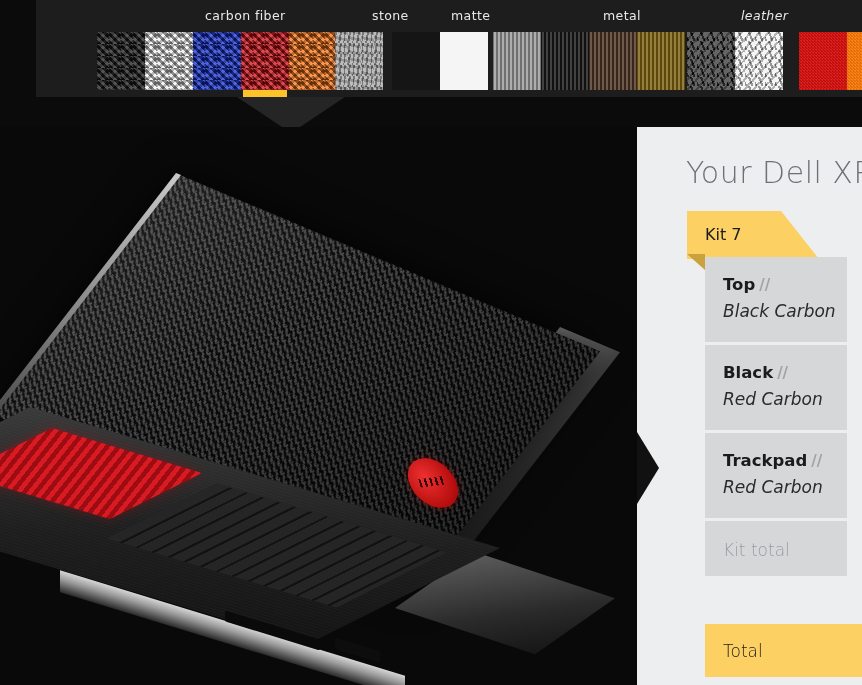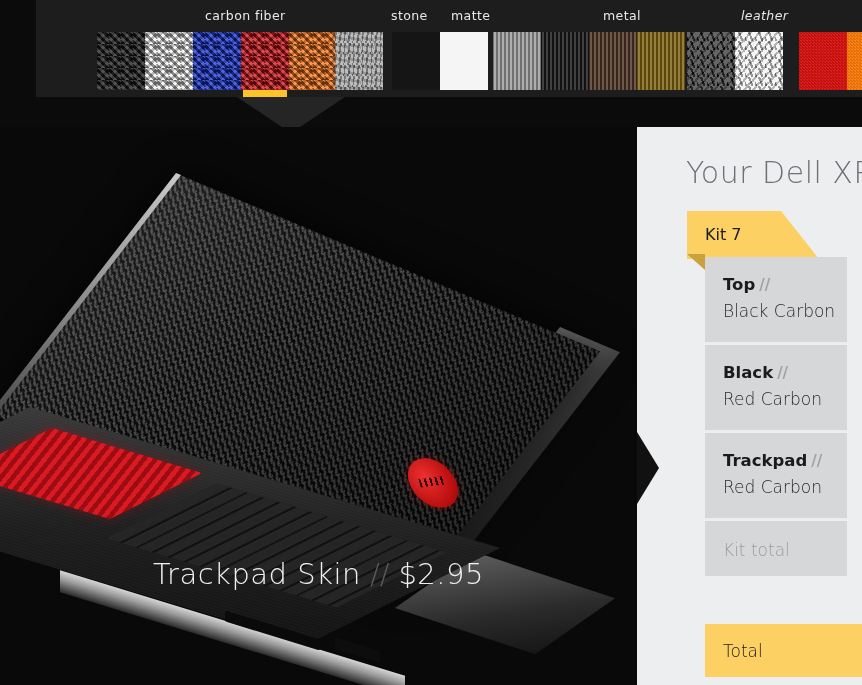--- a/index.html
+++ b/index.html
@@ -209,38 +209,38 @@
     clip-path: polygon(0 0, 18px 0, 18px 16px);
   }
   .kit-rows { position: absolute; left: 68px; top: 130px; width: 142px; }
   .kit-row {
     position: relative; height: 88px; background: #d6d7d9;
     border-bottom: 3px solid #edeef0;
     padding: 18px 0 0 18px;
   }
   .kit-row .rlabel { font-size: 16.5px; font-weight: 700; color: #1b1b1b; }
   .kit-row .rslash { font-size: 15px; color: #a0a2a6; font-weight: 700; padding-left: 4px; }
-  .kit-row .rvalue { font-size: 17px; color: #2b2b2b; font-weight: 300; padding-top: 7px; }
+  .kit-row .rvalue { font-size: 17px; color: #2b2b2b; font-weight: 300; padding-top: 7px; font-style: italic; }
   .kit-row.total-row { height: 58px; padding-top: 19px; }
   .kit-row.total-row .rlabel { font-weight: 300; color: #9a9ca0; font-size: 17px; }
   #grand-total {
     position: absolute; left: 68px; top: 497px; width: 157px; height: 53px;
     background: #fcd062; padding: 17px 0 0 18px;
   }
   #grand-total .glabel { font-size: 17px; color: #1c1c1c; font-weight: 300; }
 </style>
 </head>
 <body>
 
 <div id="app">
 
   <div id="toolbar">
     <div id="toolbar-labels">
         <div class="group-label" style="left: 124px;">carbon fiber</div>
-        <div class="group-label" style="left: 291px; margin-left: 19px;">stone</div>
+        <div class="group-label" style="left: 291px;">stone</div>
         <div class="group-label" style="left: 370px;">matte</div>
         <div class="group-label" style="left: 522px;">metal</div>
         <div class="group-label" style="left: 660px; font-style: italic;">leather</div>
         <div class="group-label" style="left: 812px;">tr</div>
       </div>
     <div id="swatch-strip">
         <div class="swatch-group" style="left: 16px; width: 240px;">
           <div class="swatch cf" style="left: 0px; background-color: rgb(27, 27, 27);"></div>
           <div class="swatch cf" style="left: 48px; background-color: rgb(242, 242, 242);"></div>
           <div class="swatch cf" style="left: 96px; background-color: rgb(20, 48, 210);"></div>
@@ -286,23 +286,20 @@
       <div class="base">
         <div class="base-deck"></div>
         <div class="trackpad-skin"></div>
         <div class="keyboard"></div>
       </div>
       <div class="base-front"></div>
       <div class="base-port"></div>
       <div class="base-port2"></div>
     </div>
 
-    <div id="caption">
-      <span class="ctitle">Trackpad Skin</span><span class="csep">//</span><span class="cprice">$2.95</span>
-    </div>
   </div>
 
   <div id="panel">
     <div id="panel-title">Your Dell XPS</div>
     <div id="kit-tab"></div>
     <div id="kit-tab-label">Kit 7</div>
     <div id="kit-fold"></div>
     <div class="kit-rows">
         <div class="kit-row">
           <div><span class="rlabel">Top</span><span class="rslash">//</span></div>

